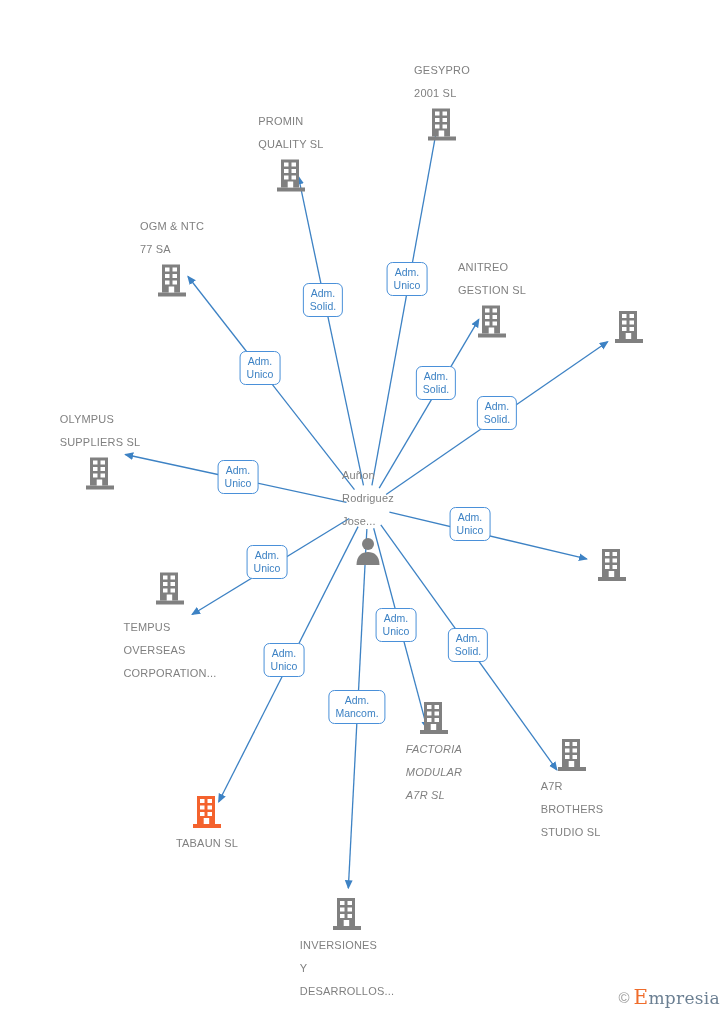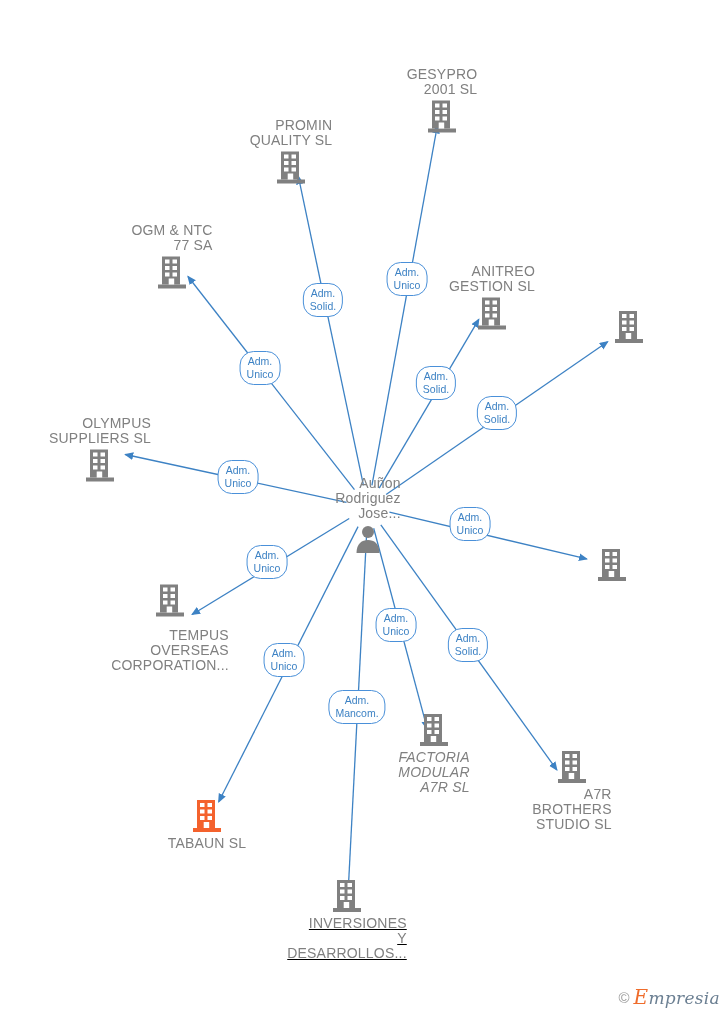--- a/index.html
+++ b/index.html
@@ -29,42 +29,42 @@
   }
   .node {
     position: absolute;
     transform: translate(-50%, -50%);
     display: flex;
     flex-direction: column;
     align-items: center;
     width: 150px;
   }
   .node .label {
-    font-size: 14px;
-    line-height: 15px;
+    font-size: 11px;
+    line-height: 23px;
     color: #808080;
-    text-align: right;
+    text-align: left;
     letter-spacing: 0.2px;
     white-space: pre-line;
   }
   .node.label-above .label { order: 0; margin-bottom: 3px; }
   .node.label-above .glyph { order: 1; }
   .node.label-below .glyph { order: 0; }
   .node.label-below .label { order: 1; margin-top: 3px; }
   .glyph {
     display: block;
     line-height: 0;
   }
   .node-person .label { color: #808080; }
   .edge-label {
     position: absolute;
     transform: translate(-50%, -50%);
     background: #ffffff;
     border: 1.3px solid #4a90d9;
-    border-radius: 14px;
+    border-radius: 6px;
     color: #3d82c4;
     font-size: 10.5px;
     line-height: 13px;
     text-align: center;
     padding: 3px 6px;
     white-space: pre-line;
     box-sizing: border-box;
   }
   #watermark {
     position: absolute;
@@ -74,21 +74,20 @@
     align-items: center;
     gap: 4px;
     font-size: 17px;
   }
   #watermark .c-mark {
     color: #9a9a9a;
     font-size: 15px;
   }
   #watermark .brand {
     font-family: "DejaVu Serif", serif;
-    font-style: italic;
     font-size: 17px;
     color: #6b7f92;
     letter-spacing: 0.3px;
   }
   #watermark .brand .cap {
     color: #ef6c2b;
     font-size: 20px;
   }
 </style>
 </head>
@@ -284,21 +283,21 @@
             <rect x="8" y="4" width="4.5" height="4" fill="#ffffff"></rect>
             <rect x="15.5" y="4" width="4.5" height="4" fill="#ffffff"></rect>
             <rect x="8" y="10.5" width="4.5" height="4" fill="#ffffff"></rect>
             <rect x="15.5" y="10.5" width="4.5" height="4" fill="#ffffff"></rect>
             <rect x="8" y="17" width="4.5" height="4" fill="#ffffff"></rect>
             <rect x="15.5" y="17" width="4.5" height="4" fill="#ffffff"></rect>
             <rect x="11.7" y="23" width="5.5" height="6" fill="#ffffff"></rect>
           </svg></span>
         <span class="label">TABAUN  SL</span>
       </div>
-      <div class="node label-below" style="left: 347px; top: 920px; text-decoration: underline;">
+      <div class="node label-below" style="left: 347px; top: 950px;">
         <span class="glyph"><svg width="30" height="34" viewBox="0 0 30 34" aria-hidden="true">
             <rect x="5" y="1" width="18" height="28" fill="#808080"></rect>
             <rect x="1" y="29" width="28" height="4" fill="#808080"></rect>
             <rect x="8" y="4" width="4.5" height="4" fill="#ffffff"></rect>
             <rect x="15.5" y="4" width="4.5" height="4" fill="#ffffff"></rect>
             <rect x="8" y="10.5" width="4.5" height="4" fill="#ffffff"></rect>
             <rect x="15.5" y="10.5" width="4.5" height="4" fill="#ffffff"></rect>
             <rect x="8" y="17" width="4.5" height="4" fill="#ffffff"></rect>
             <rect x="15.5" y="17" width="4.5" height="4" fill="#ffffff"></rect>
             <rect x="11.7" y="23" width="5.5" height="6" fill="#ffffff"></rect>

